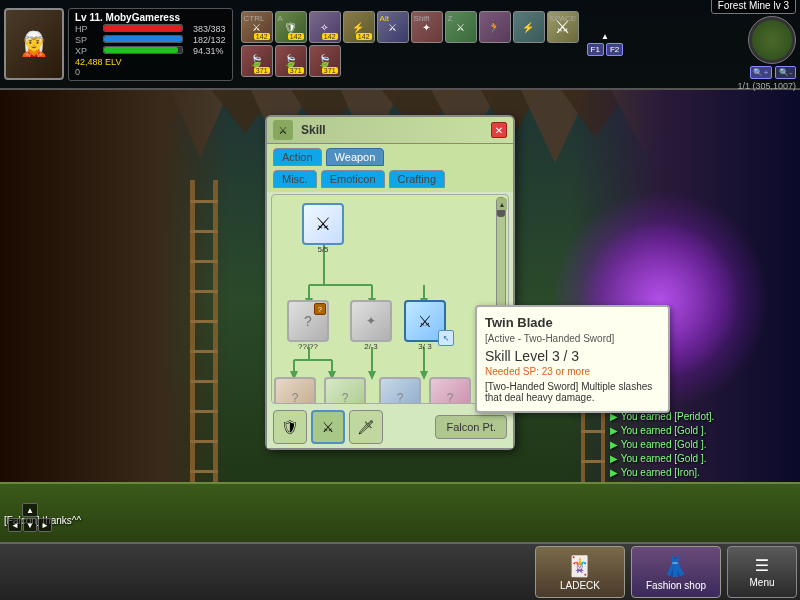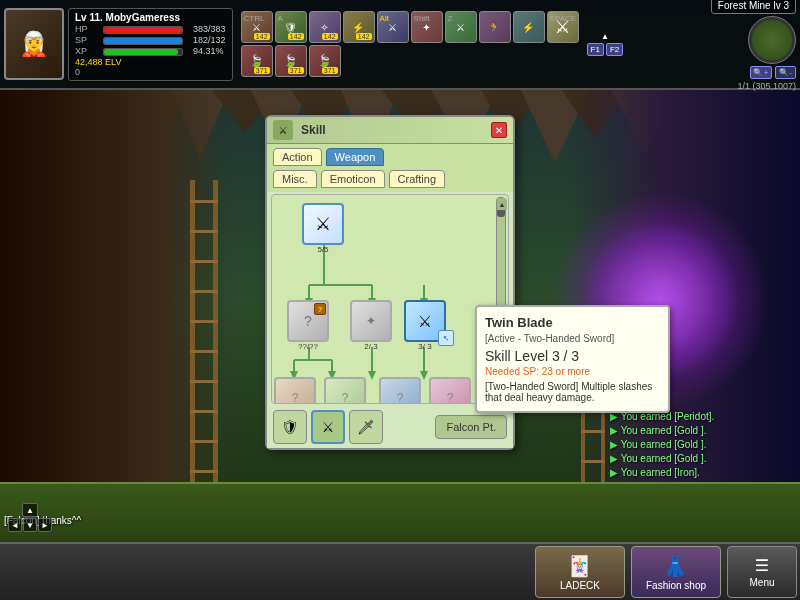--- a/index.html
+++ b/index.html
@@ -47,21 +47,21 @@
       border-radius: 3px;
       padding: 3px 6px;
     }
     .player-name {
       color: #fff;
       font-size: 10px;
       font-weight: bold;
     }
     .stat-bar-row {
       display: flex;
-      align-items: flex-end;
+      align-items: flex-start;
       gap: 10px;
       margin-top: 1px;
     }
     .stat-label {
       color: #aaa;
       font-size: 9px;
       width: 18px;
     }
     .stat-bar-bg {
       width: 80px;
@@ -159,21 +159,21 @@
       font-size: 11px;
       cursor: pointer;
       border: 1px solid #888;
     }
     .skill-tab.active {
       background: #5090c0;
       color: #fff;
       border-color: #3070a0;
     }
     .skill-tab.inactive {
-      background: #fef9c3;
+      background: #0ea5e9;
       color: #444;
       border-color: #888;
     }
 
     
     .skill-tree-area {
       background: #d0e8b0;
       margin: 2px 4px;
       border: 1px solid #aaa;
       border-radius: 4px;

